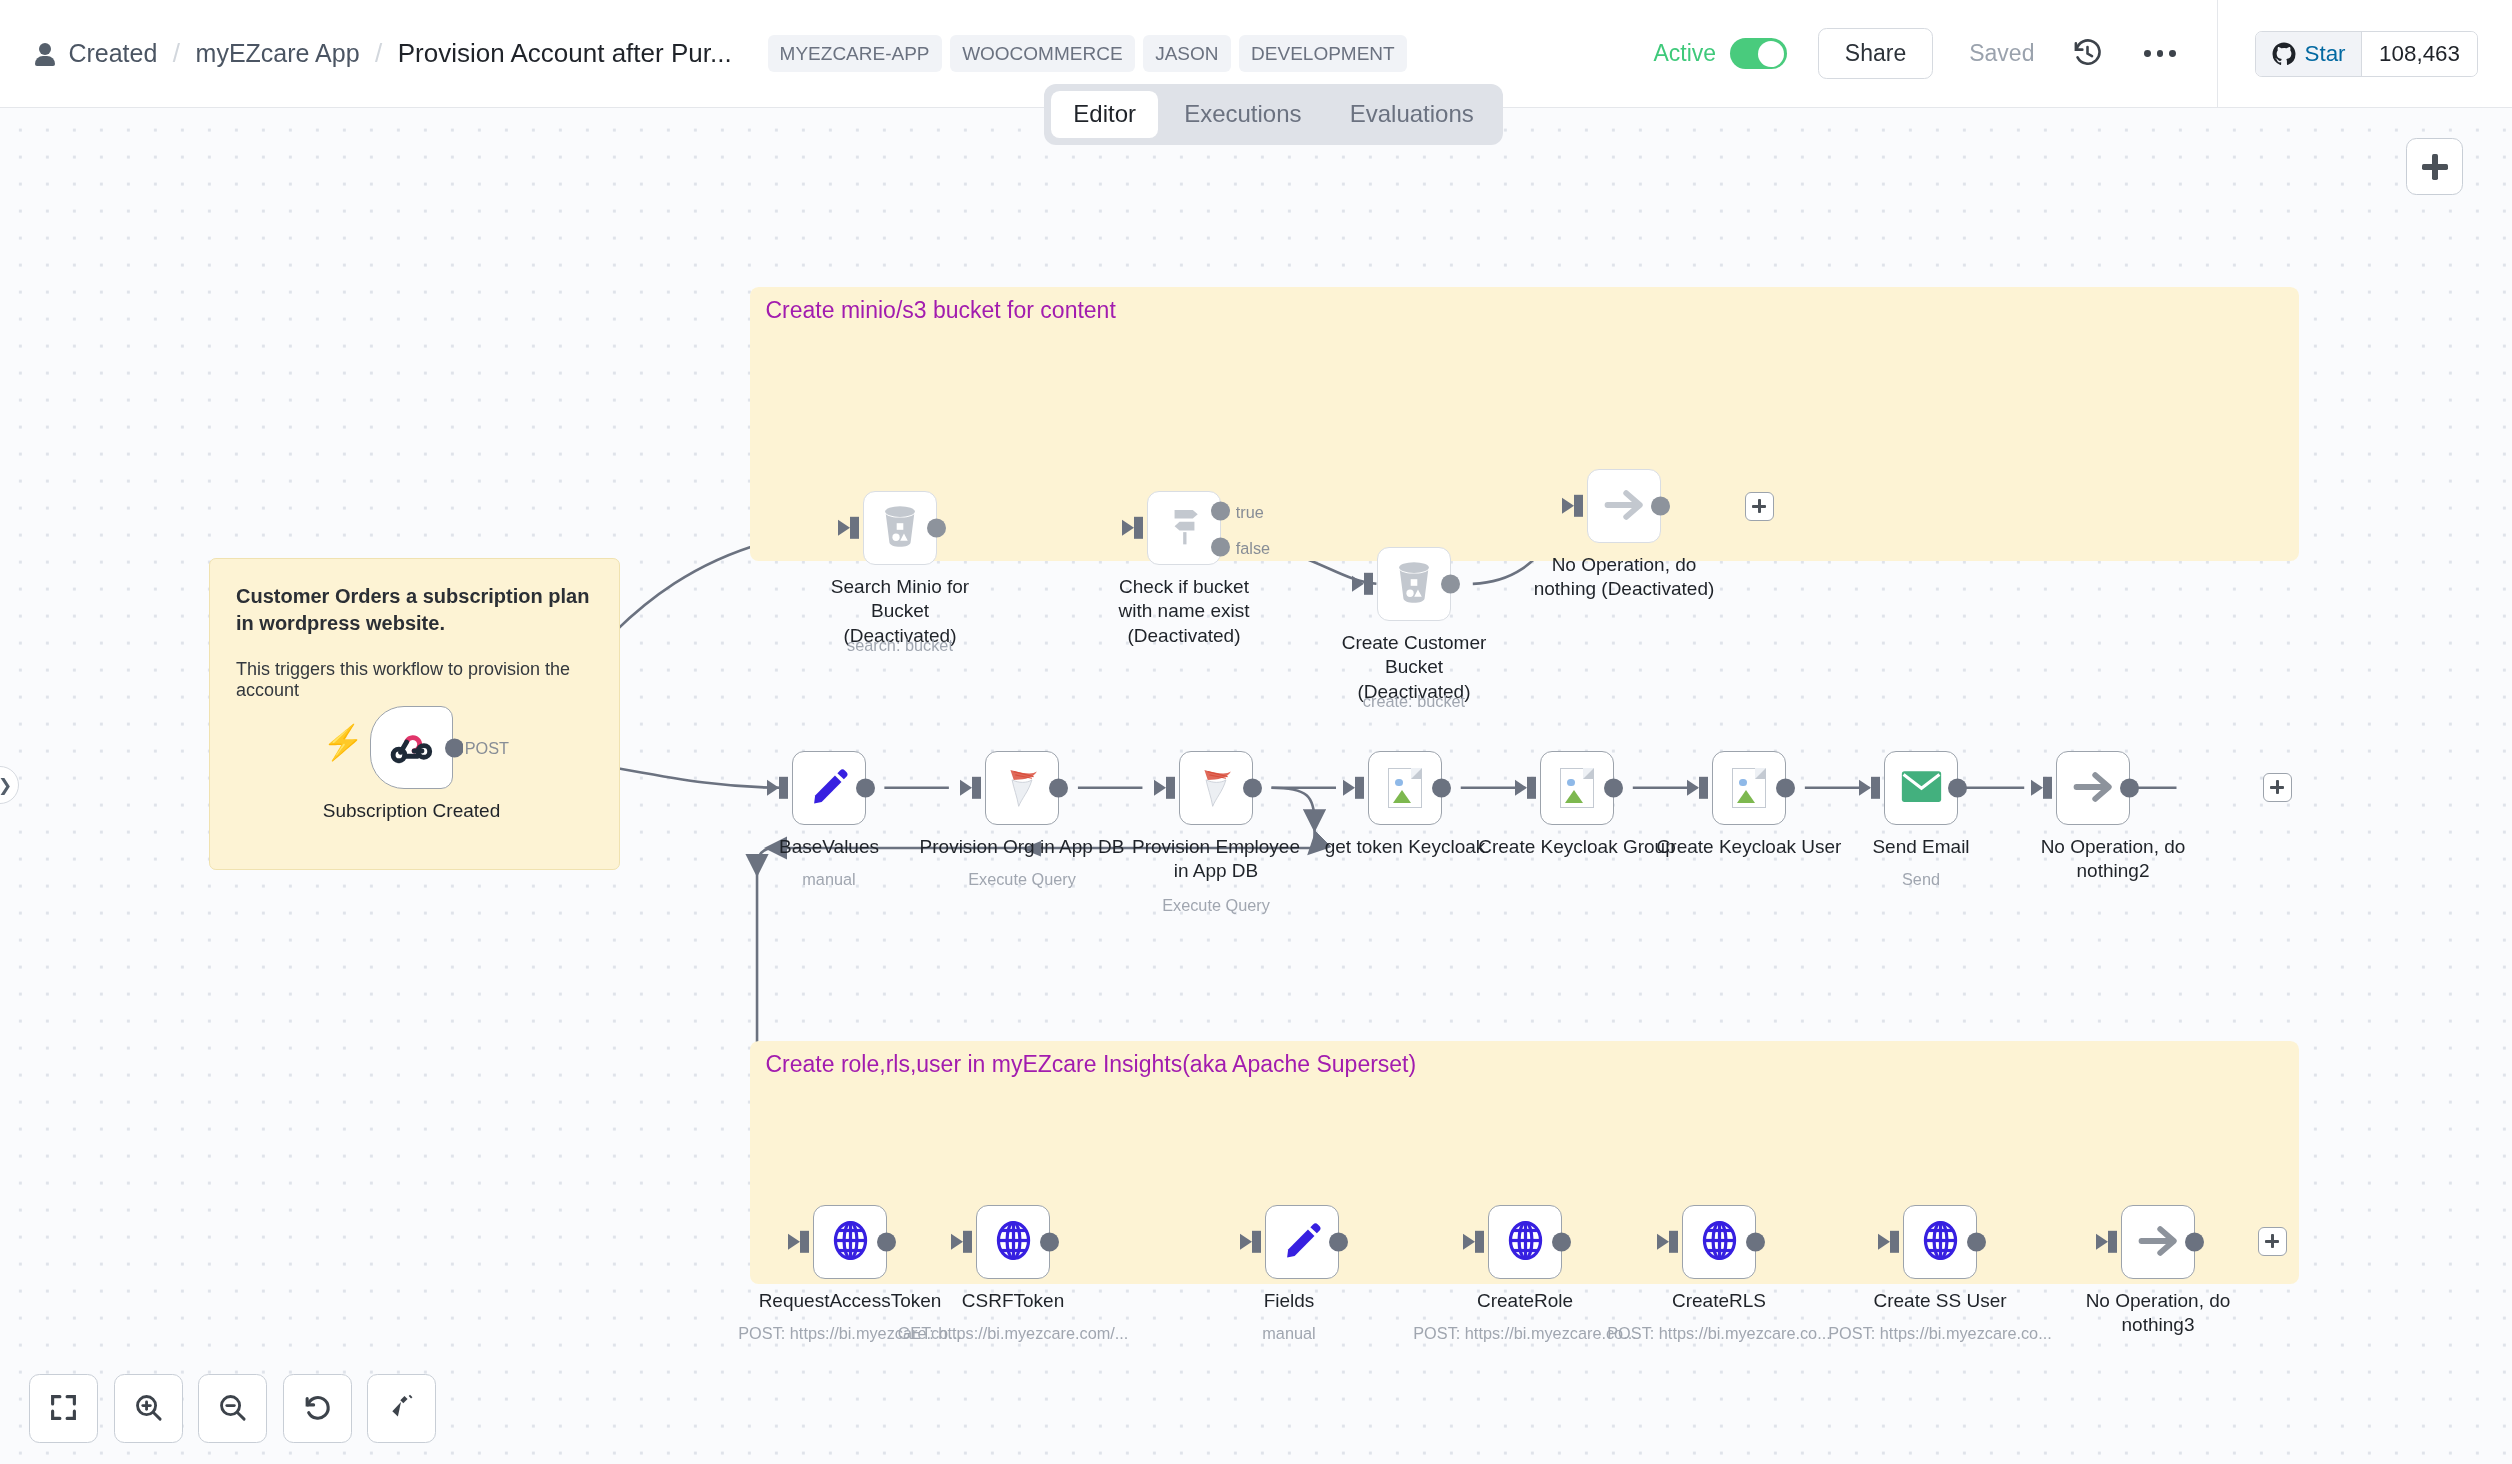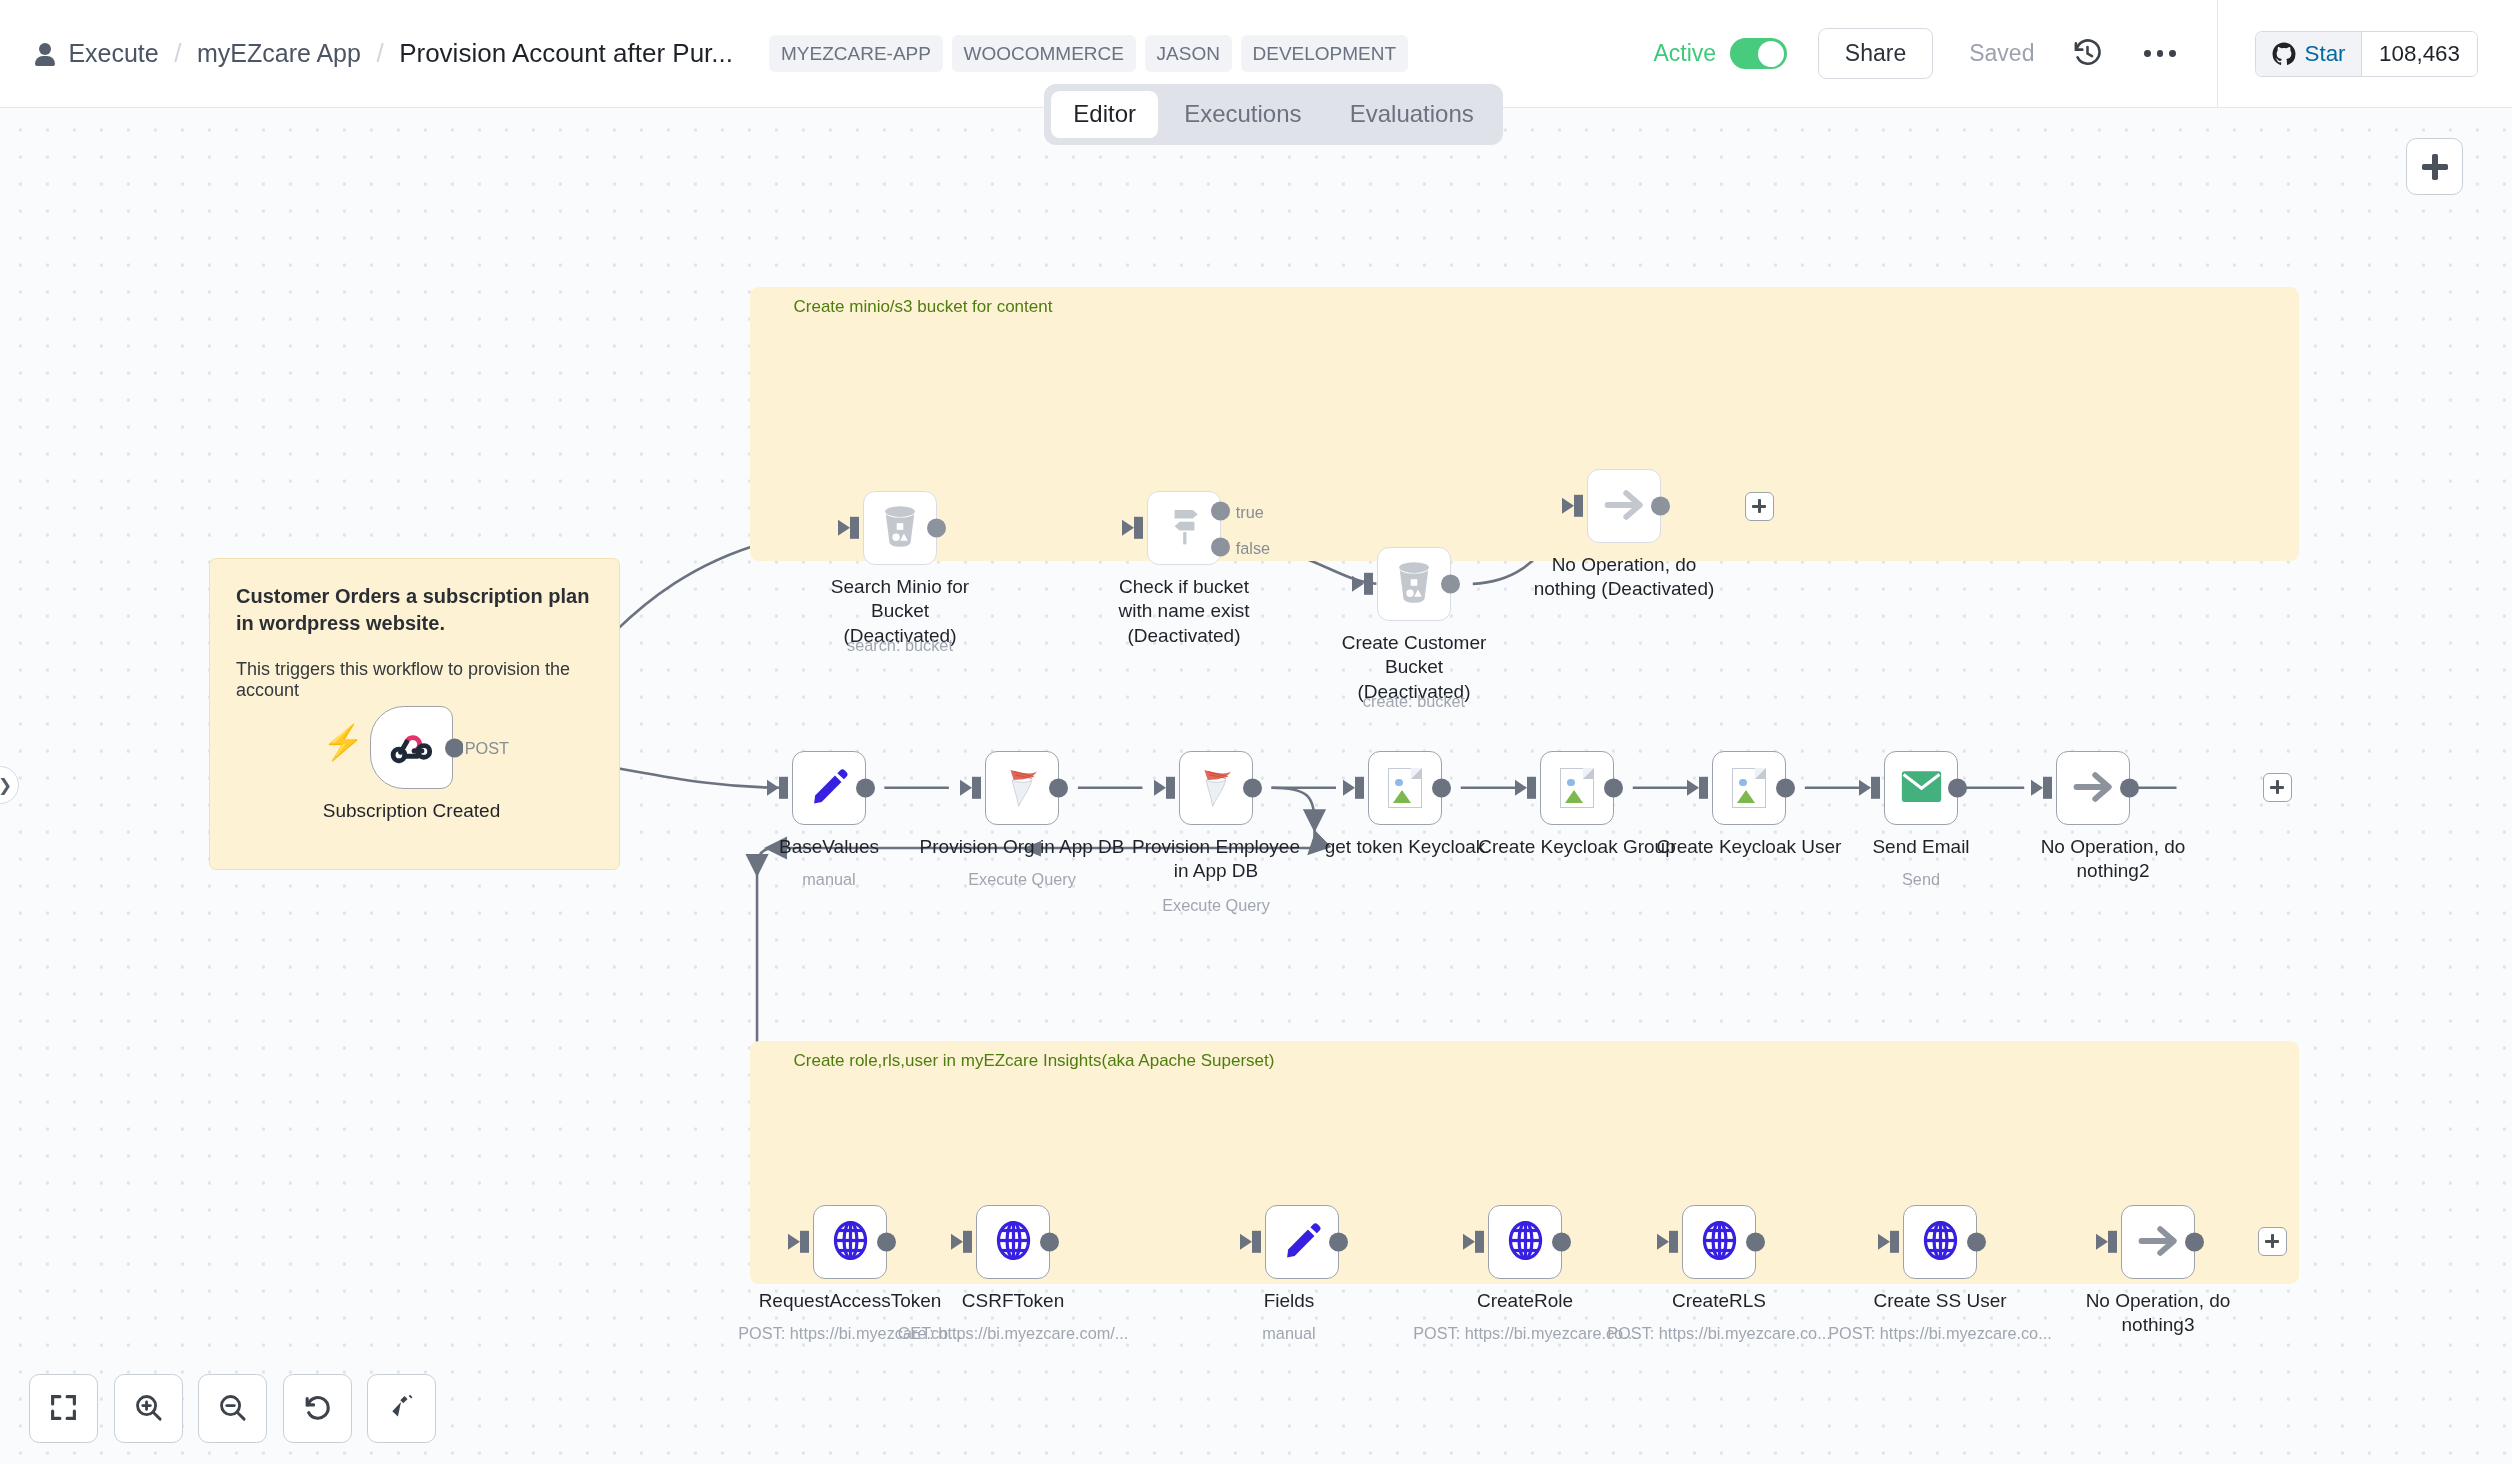--- a/index.html
+++ b/index.html
@@ -91,23 +91,22 @@
     content:''; position:absolute; background:#4b5158; border-radius:1.7px;
   }
   .add-node-btn::before { width: 26px; height: 6px; }
   .add-node-btn::after { width: 6px; height: 26px; }
 
   
   .group {
     position: absolute; background: #fdf3d4; border-radius: 8.6px;
   }
   .group-title {
-    position: absolute; left: 15.5px; top: 10.3px; font-size: 17px; color: #4d7c0f;
+    position: absolute; left: 15.5px; top: 10.3px; font-size: 23px; color: #a21caf;
     white-space: nowrap;
-    margin-left: 28px;
   }
   
   .sticky {
     position: absolute; background: #fdf3d4; border: 0.9px solid #f0e2b0; border-radius: 6.9px;
   }
   .sticky-h { font-size: 20px; font-weight: bold; color: #2b2f35; line-height: 1.35; }
   .sticky-p { font-size: 18px; color: #33383e; margin-top: 22.4px; }
 
   
   .node { position: absolute; }
@@ -191,21 +190,21 @@
   }
   .exec-label { font-size: 27.5px; color: #fff; }
 </style>
 </head>
 <body>
 
 <div class="header">
   <div class="breadcrumb">
     <div class="bc-person">
       <span class="person-icon"></span>
-      <span class="bc-txt">Execute</span>
+      <span class="bc-txt">Created</span>
     </div>
     <span class="bc-sep">/</span>
     <span class="bc-txt">myEZcare App</span>
     <span class="bc-sep">/</span>
     <span class="bc-current">Provision Account after Pur...</span>
   </div>
 
   <div class="tags">
     <span class="tag">MYEZCARE-APP</span>
     <span class="tag">WOOCOMMERCE</span>

